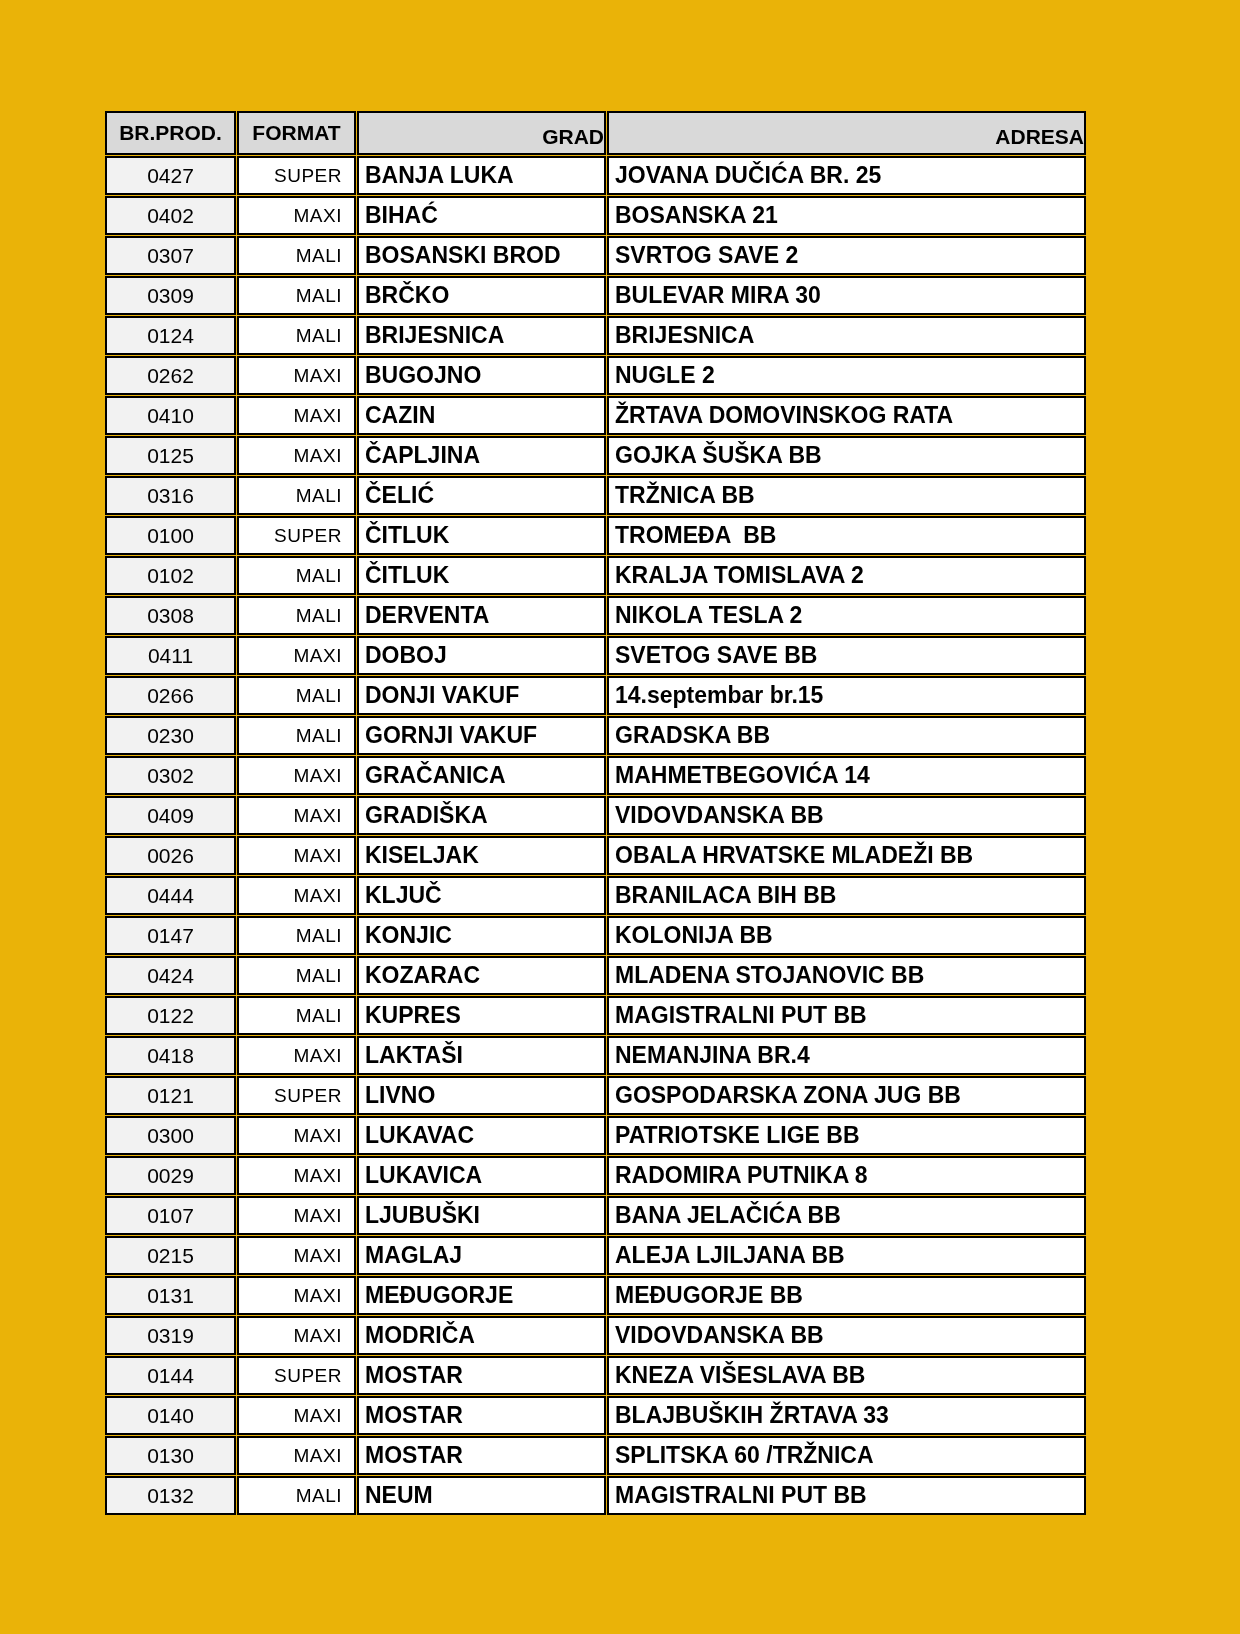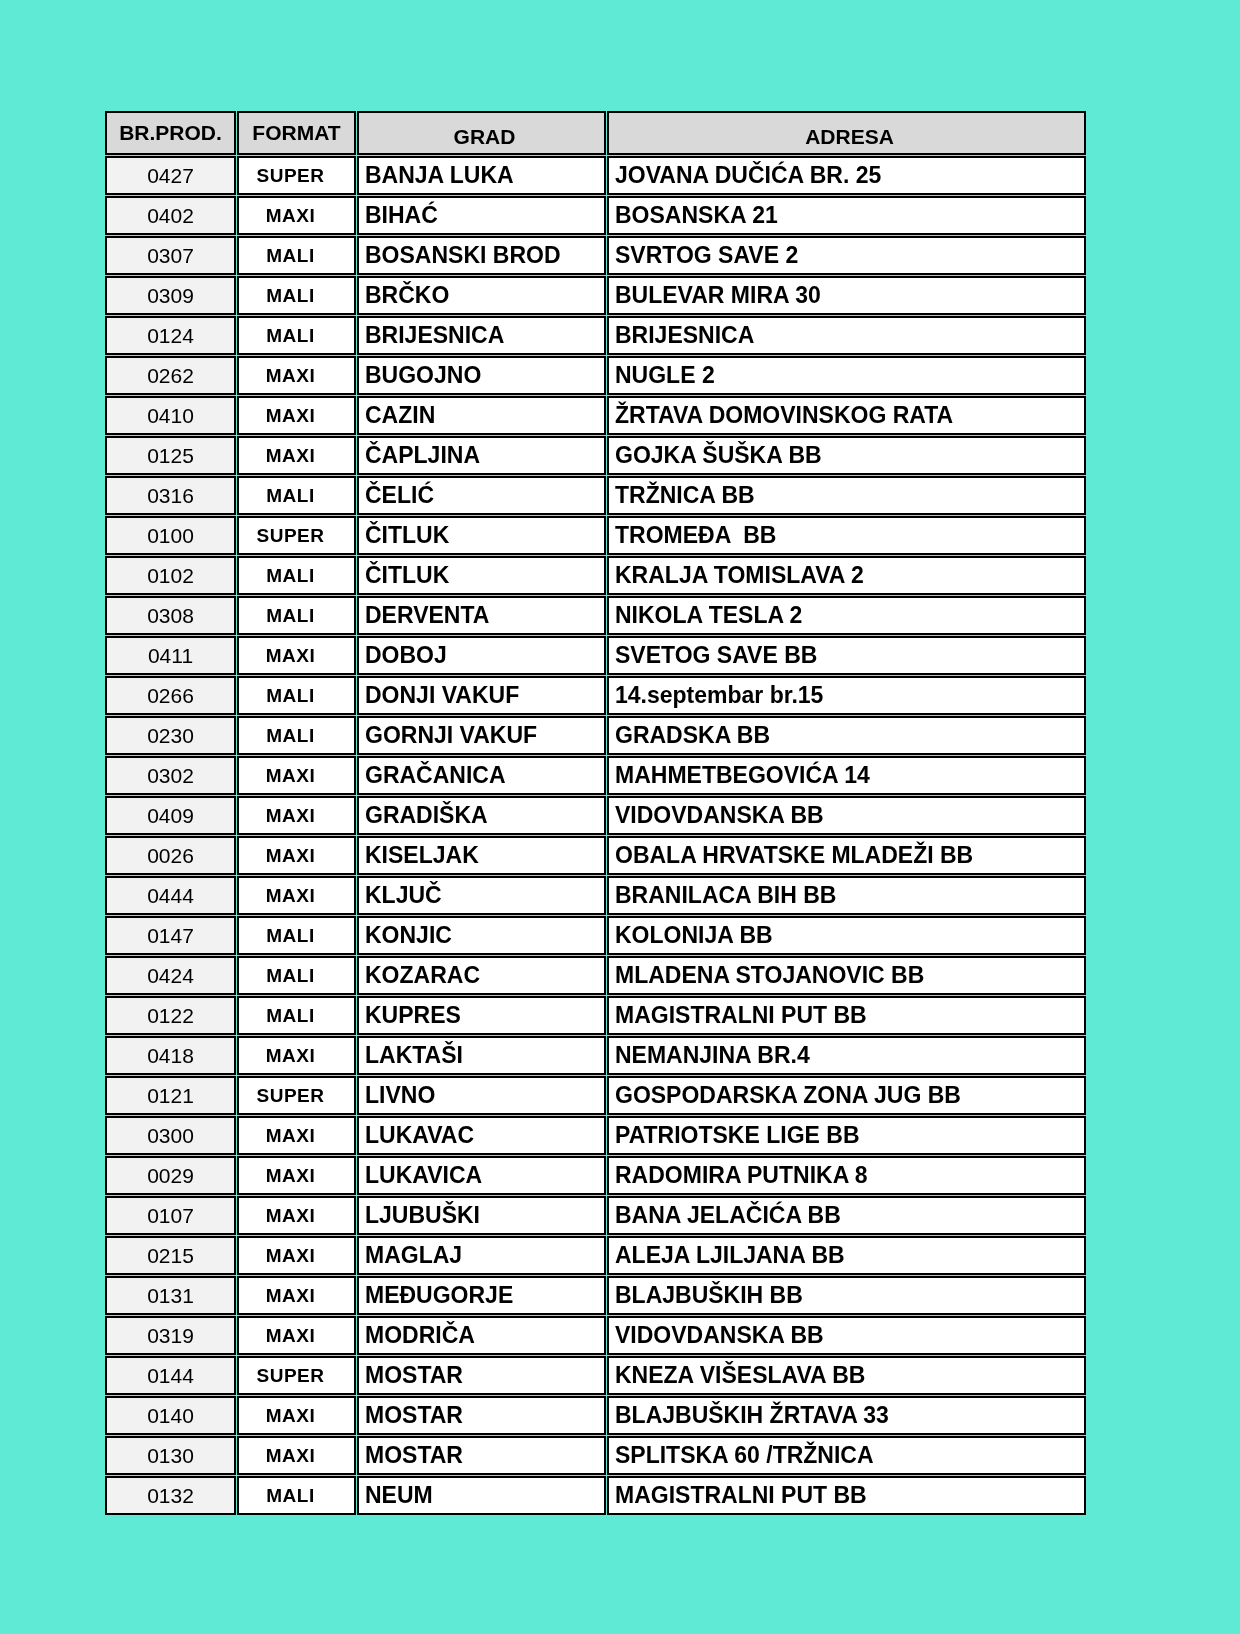--- a/index.html
+++ b/index.html
@@ -9,21 +9,21 @@
     width: 1240px;
     height: 1634px;
     font-family: "Liberation Sans", "DejaVu Sans", sans-serif;
     color: #000000;
   }
   .page {
     position: relative;
     width: 1240px;
     height: 1634px;
     overflow: hidden;
-    background: #5eead4;
+    background: #eab308;
   }
   table.store-table {
     position: absolute;
     left: 104px;
     top: 110px;
     border-collapse: separate;
     border-spacing: 1px;
     table-layout: fixed;
     width: 983px;
   }
@@ -40,41 +40,41 @@
   }
   th {
     height: 44px;
     background: #d9d9d9;
     font-size: 21px;
     font-weight: 700;
     text-align: center;
     vertical-align: middle;
   }
   th.h-left {
-    text-align: center;
+    text-align: right;
     vertical-align: bottom;
     padding: 0 0 4px 6px;
   }
   td {
     height: 39px;
     background: #ffffff;
     vertical-align: middle;
   }
   td.c0 {
     background: #f2f2f2;
     text-align: center;
     font-size: 21px;
     font-weight: 400;
     margin-left: 32px;
   }
   td.c1 {
-    text-align: center;
+    text-align: right;
     padding-right: 12px;
     font-size: 19px;
-    font-weight: 700;
+    font-weight: 400;
     letter-spacing: 0.5px;
   }
   td.c2, td.c3 {
     text-align: left;
     padding-left: 6px;
     font-size: 23px;
     font-weight: 700;
     white-space: pre;
   }
 </style>
@@ -263,21 +263,21 @@
         <tr>
           <td class="c0">0215</td>
           <td class="c1">MAXI</td>
           <td class="c2">MAGLAJ</td>
           <td class="c3">ALEJA LJILJANA BB</td>
         </tr>
         <tr>
           <td class="c0">0131</td>
           <td class="c1">MAXI</td>
           <td class="c2">MEĐUGORJE</td>
-          <td class="c3">BLAJBUŠKIH BB</td>
+          <td class="c3">MEĐUGORJE BB</td>
         </tr>
         <tr>
           <td class="c0">0319</td>
           <td class="c1">MAXI</td>
           <td class="c2">MODRIČA</td>
           <td class="c3">VIDOVDANSKA BB</td>
         </tr>
         <tr>
           <td class="c0">0144</td>
           <td class="c1">SUPER</td>

